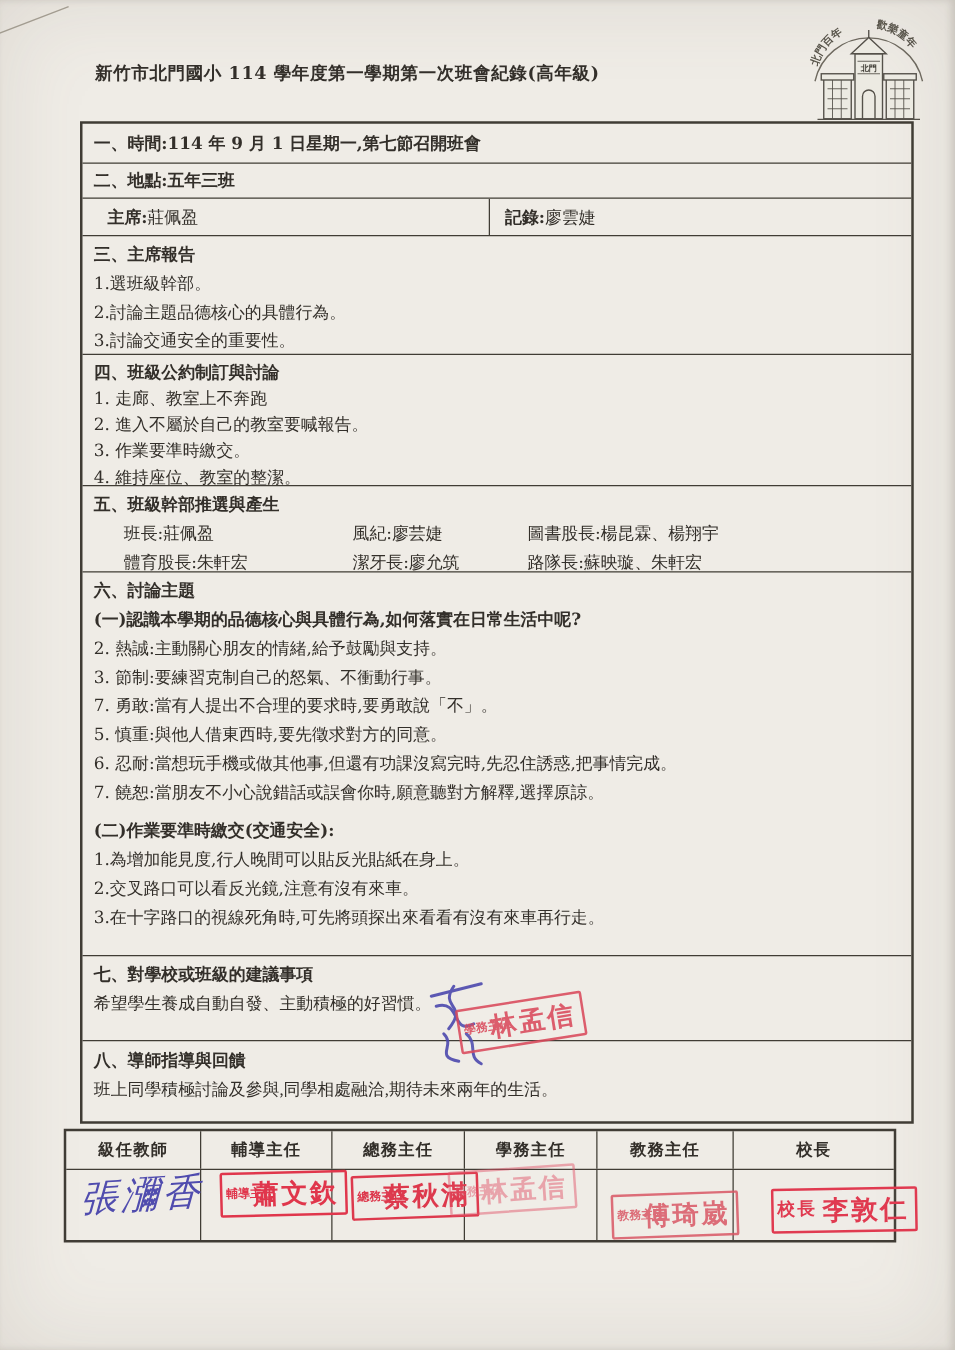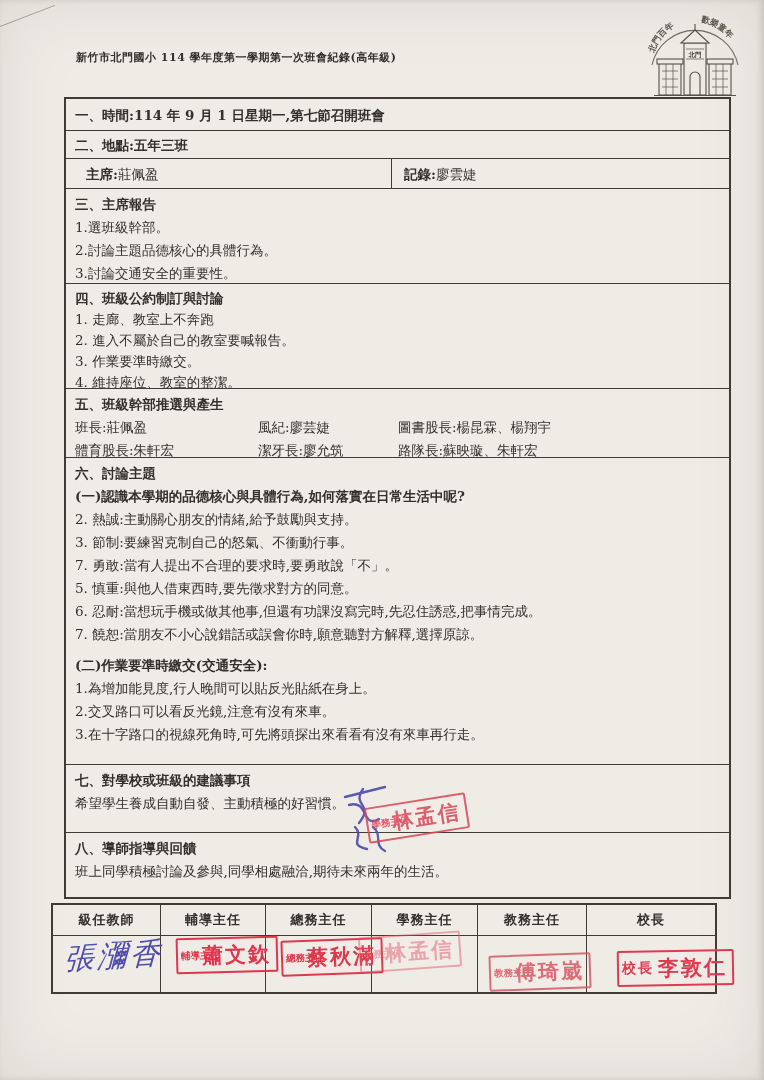--- a/index.html
+++ b/index.html
@@ -17,21 +17,21 @@
     font-family:"DejaVu Serif","Liberation Serif",serif;
     overflow:hidden;
     box-shadow:inset 0 0 70px rgba(110,100,85,0.14), inset -3px 0 6px rgba(90,85,70,0.18);
   }
   .corner-fold{
     position:absolute;left:-16px;top:0px;width:70px;height:18px;
     border-bottom:1.5px solid #a29c90;transform:rotate(-21deg);
   }
   .title{
     position:absolute;left:76px;top:50px;width:580px;
-    font-size:11px;font-weight:bold;letter-spacing:0.5px;white-space:nowrap;
+    font-size:14px;font-weight:bold;letter-spacing:0.5px;white-space:nowrap;
   }
   .logo{position:absolute;left:644px;top:13px;width:102px;height:94px;}
 
   
   .maintable{
     position:absolute;left:64px;top:97px;width:667px;
     border:2px solid var(--border);box-sizing:border-box;
     font-size:13.5px;
   }
   .row{box-sizing:border-box;padding:4px 10px 0 9px;line-height:23px;overflow:hidden;}
@@ -41,25 +41,25 @@
   .r3{height:30px;padding:0;display:flex;}
   .r3 .cell{box-sizing:border-box;padding:4px 10px 0 20px;}
   .r3 .cell-left{width:326px;border-right:1.5px solid var(--border);}
   .r3 .cell-right{flex:1;padding-left:12px;}
   .lbl{font-weight:bold;}
   .r4{height:95px;}
   .r5{height:105px;line-height:21px;}
   .r6{height:69px;}
   .r7{height:307px;}
   .r8{height:68px;}
-  .r9{height:65px;}
+  .r9{height:65px;font-family:Liberation Serif, serif;}
   .h{font-weight:bold;}
   .sub-h{font-weight:bold;}
   .gap{margin-top:8px;}
-  .officer-line{display:flex;}
+  .officer-line{display:flex;margin-left:24px;}
   .officer-line span:nth-child(1){width:183px;}
   .officer-line span:nth-child(2){width:140px;}
 
   
   .sigtable{
     position:absolute;left:51px;top:903px;width:666px;
     border:2px solid var(--border);box-sizing:border-box;
     font-size:13px;
   }
   .sig-header{display:grid;grid-template-columns:108px 105px 106px 106px 109px auto;height:30px;}

